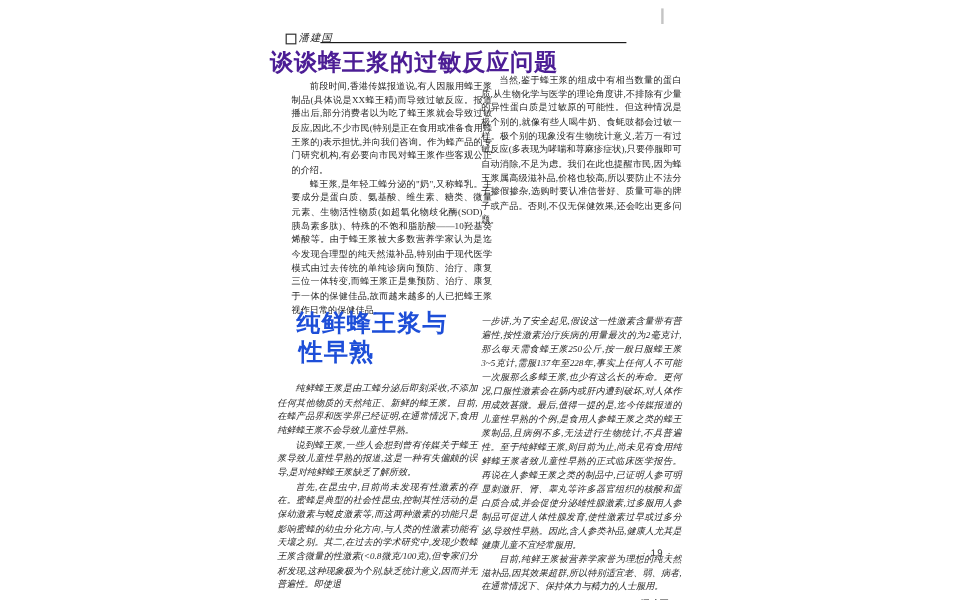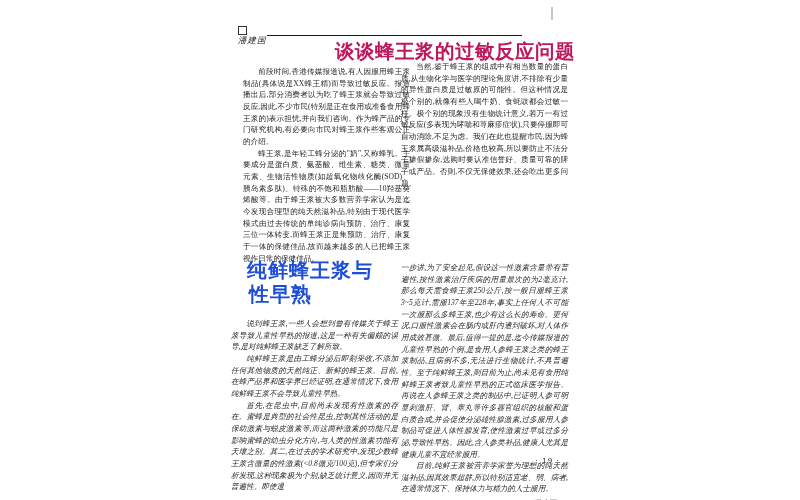--- a/index.html
+++ b/index.html
@@ -9,40 +9,39 @@
     font-family:"Liberation Serif","DejaVu Serif",serif;
     color:#1e1e1e;
   }
   .page{
     position:absolute;left:225px;top:0;width:350px;height:500px;
     background:#ffffff;
   }
   
   .byline-row{
     position:absolute;left:13px;top:26px;width:330px;height:12px;
-    display:flex;align-items:flex-start;
+    display:flex;align-items:center;
     font-size:8.5px;color:#222;
     font-family:"Liberation Serif",serif;
-    flex-direction:column;
   }
   .byline-box{
     display:inline-block;width:7px;height:7px;border:1px solid #333;
     margin-right:2px;flex:0 0 auto;
   }
   .byline-name{font-style:italic;letter-spacing:1px;white-space:nowrap;}
   .byline-rule{
     position:absolute;left:42px;top:35px;width:255px;height:0;
     border-top:1.3px solid #1a1a1a;
   }
   
   .main-title{
     position:absolute;left:0;top:38px;width:350px;
-    text-align:right;
+    text-align:left;
     font-family:"Liberation Sans","DejaVu Sans",sans-serif;
-    font-weight:bold;font-size:19.5px;letter-spacing:0.5px;color:#be185d;
+    font-weight:bold;font-size:19.5px;letter-spacing:0.5px;color:#4c1d95;
     white-space:nowrap;
   }
   
   .col{position:absolute;width:167px;font-size:7.6px;line-height:11.65px;
        text-align:justify;text-justify:inter-character;color:#262626;}
   .col p{margin:0;text-indent:2em;}
   .col p.cont{text-indent:0;}
   .a1-left{left:6px;top:66px;margin-left:12px;}
   .a1-right{left:176px;top:61px;}
   
@@ -94,22 +93,22 @@
   <div class="col a1-right">
     <p>当然,鉴于蜂王浆的组成中有相当数量的蛋白质,从生物化学与医学的理论角度讲,不排除有少量的异性蛋白质是过敏原的可能性。但这种情况是极个别的,就像有些人喝牛奶、食蚝豉都会过敏一样。极个别的现象没有生物统计意义,若万一有过敏反应(多表现为哮喘和荨麻疹症状),只要停服即可自动消除,不足为虑。我们在此也提醒市民,因为蜂王浆属高级滋补品,价格也较高,所以要防止不法分子掺假掺杂,选购时要认准信誉好、质量可靠的牌子或产品。否则,不仅无保健效果,还会吃出更多问题。</p>
   </div>
 
   <div class="a2-title">
     <span class="l1">纯鲜蜂王浆与</span>
     <span class="l2">性早熟</span>
   </div>
 
   <div class="col kai a2-left">
+    <p>纯鲜蜂王浆是由工蜂分泌后即刻采收,不添加任何其他物质的天然纯正、新鲜的蜂王浆。目前,在蜂产品界和医学界已经证明,在通常情况下,食用纯鲜蜂王浆不会导致儿童性早熟。</p>
     <p>说到蜂王浆,一些人会想到曾有传媒关于蜂王浆导致儿童性早熟的报道,这是一种有失偏颇的误导,是对纯鲜蜂王浆缺乏了解所致。</p>
-    <p>纯鲜蜂王浆是由工蜂分泌后即刻采收,不添加任何其他物质的天然纯正、新鲜的蜂王浆。目前,在蜂产品界和医学界已经证明,在通常情况下,食用纯鲜蜂王浆不会导致儿童性早熟。</p>
     <p>首先,在昆虫中,目前尚未发现有性激素的存在。蜜蜂是典型的社会性昆虫,控制其性活动的是保幼激素与蜕皮激素等,而这两种激素的功能只是影响蜜蜂的幼虫分化方向,与人类的性激素功能有天壤之别。其二,在过去的学术研究中,发现少数蜂王浆含微量的性激素(&lt;0.8微克/100克),但专家们分析发现,这种现象极为个别,缺乏统计意义,因而并无普遍性。即使退</p>
   </div>
 
   <div class="col kai a2-right">
     <p class="cont">一步讲,为了安全起见,假设这一性激素含量带有普遍性,按性激素治疗疾病的用量最次的为2毫克计,那么每天需食蜂王浆250公斤,按一般日服蜂王浆3~5克计,需服137年至228年,事实上任何人不可能一次服那么多蜂王浆,也少有这么长的寿命。更何况,口服性激素会在肠内或肝内遭到破坏,对人体作用成效甚微。最后,值得一提的是,迄今传媒报道的儿童性早熟的个例,是食用人参蜂王浆之类的蜂王浆制品,且病例不多,无法进行生物统计,不具普遍性。至于纯鲜蜂王浆,则目前为止,尚未见有食用纯鲜蜂王浆者致儿童性早熟的正式临床医学报告。再说在人参蜂王浆之类的制品中,已证明人参可明显刺激肝、肾、睾丸等许多器官组织的核酸和蛋白质合成,并会促使分泌雄性腺激素,过多服用人参制品可促进人体性腺发育,使性激素过早或过多分泌,导致性早熟。因此,含人参类补品,健康人尤其是健康儿童不宜经常服用。</p>
     <p>目前,纯鲜王浆被营养学家誉为理想的纯天然滋补品,因其效果超群,所以特别适宜老、弱、病者,在通常情况下、保持体力与精力的人士服用。</p>
     <p class="signature">(潘建国)</p>
   </div>
 
   <div class="page-number">· 19 ·</div>

